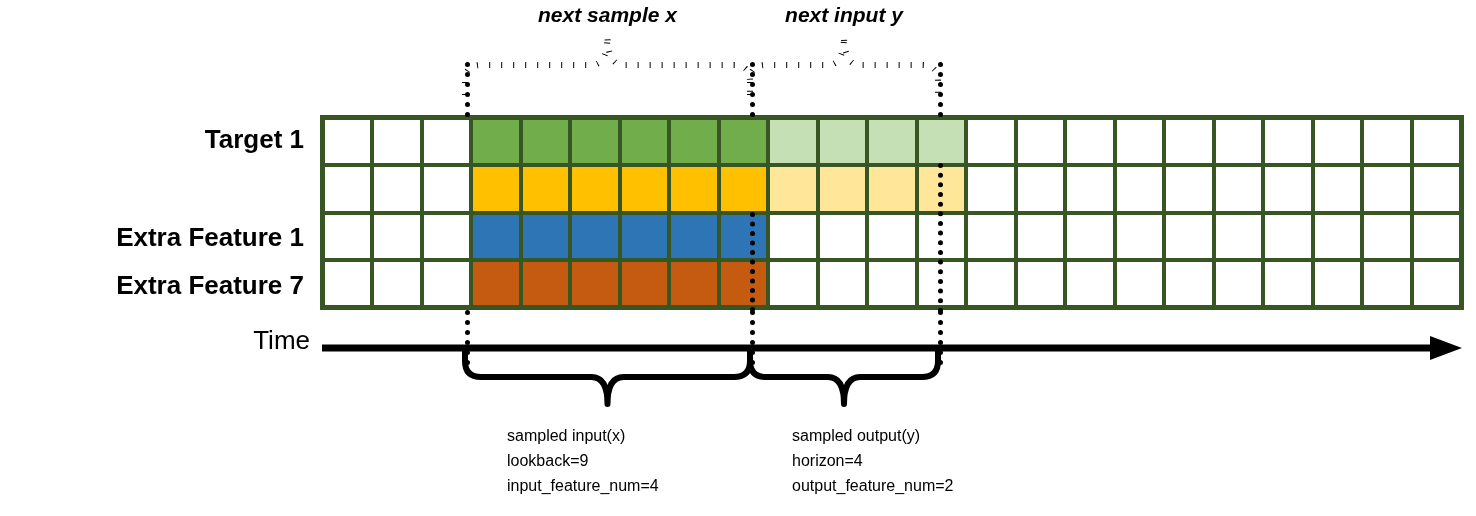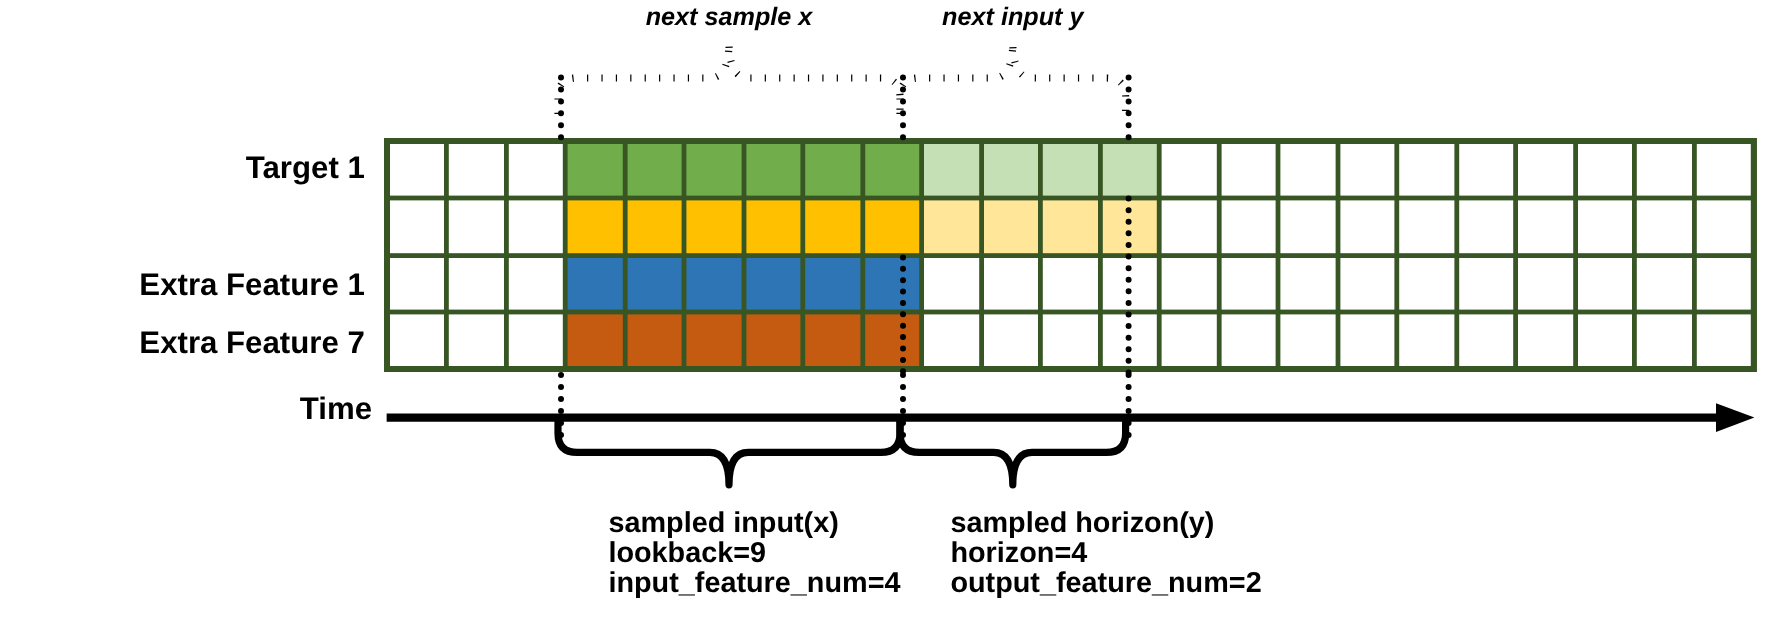--- a/index.html
+++ b/index.html
@@ -72,21 +72,21 @@
   }
 
   
   .time-label {
     position: absolute;
     left: 150px;
     top: 325px;
     width: 160px;
     text-align: right;
     font-size: 26px;
-    font-weight: 700;
+    font-weight: 400;
     white-space: nowrap;
   }
   .time-axis {
     position: absolute;
     left: 322px;
     top: 332px;
     width: 1140px;
     height: 32px;
   }
 
@@ -113,22 +113,22 @@
     font-size: 21px;
     font-style: italic;
     font-weight: 600;
     white-space: nowrap;
     text-align: center;
   }
 
   
   .bottom-caption {
     position: absolute;
-    font-size: 24px;
-    font-weight: 700;
+    font-size: 16px;
+    font-weight: 400;
     line-height: 25px;
     white-space: nowrap;
   }
   .bottom-caption div { white-space: nowrap; }
 </style>
 </head>
 <body>
 
 <div id="root">
 
@@ -267,19 +267,19 @@
       <div class="top-caption" style="left: 694px; top: 3px; width: 300px;">next input y</div>
     </div>
 
   <div id="bottom-captions">
       <div class="bottom-caption" style="left: 507px; top: 423px;">
         <div>sampled input(x)</div>
         <div>lookback=9</div>
         <div>input_feature_num=4</div>
       </div>
       <div class="bottom-caption" style="left: 792px; top: 423px;">
-        <div>sampled horizon(y)</div>
+        <div>sampled output(y)</div>
         <div>horizon=4</div>
         <div>output_feature_num=2</div>
       </div>
     </div>
 
 </div>
 
 </body></html>

